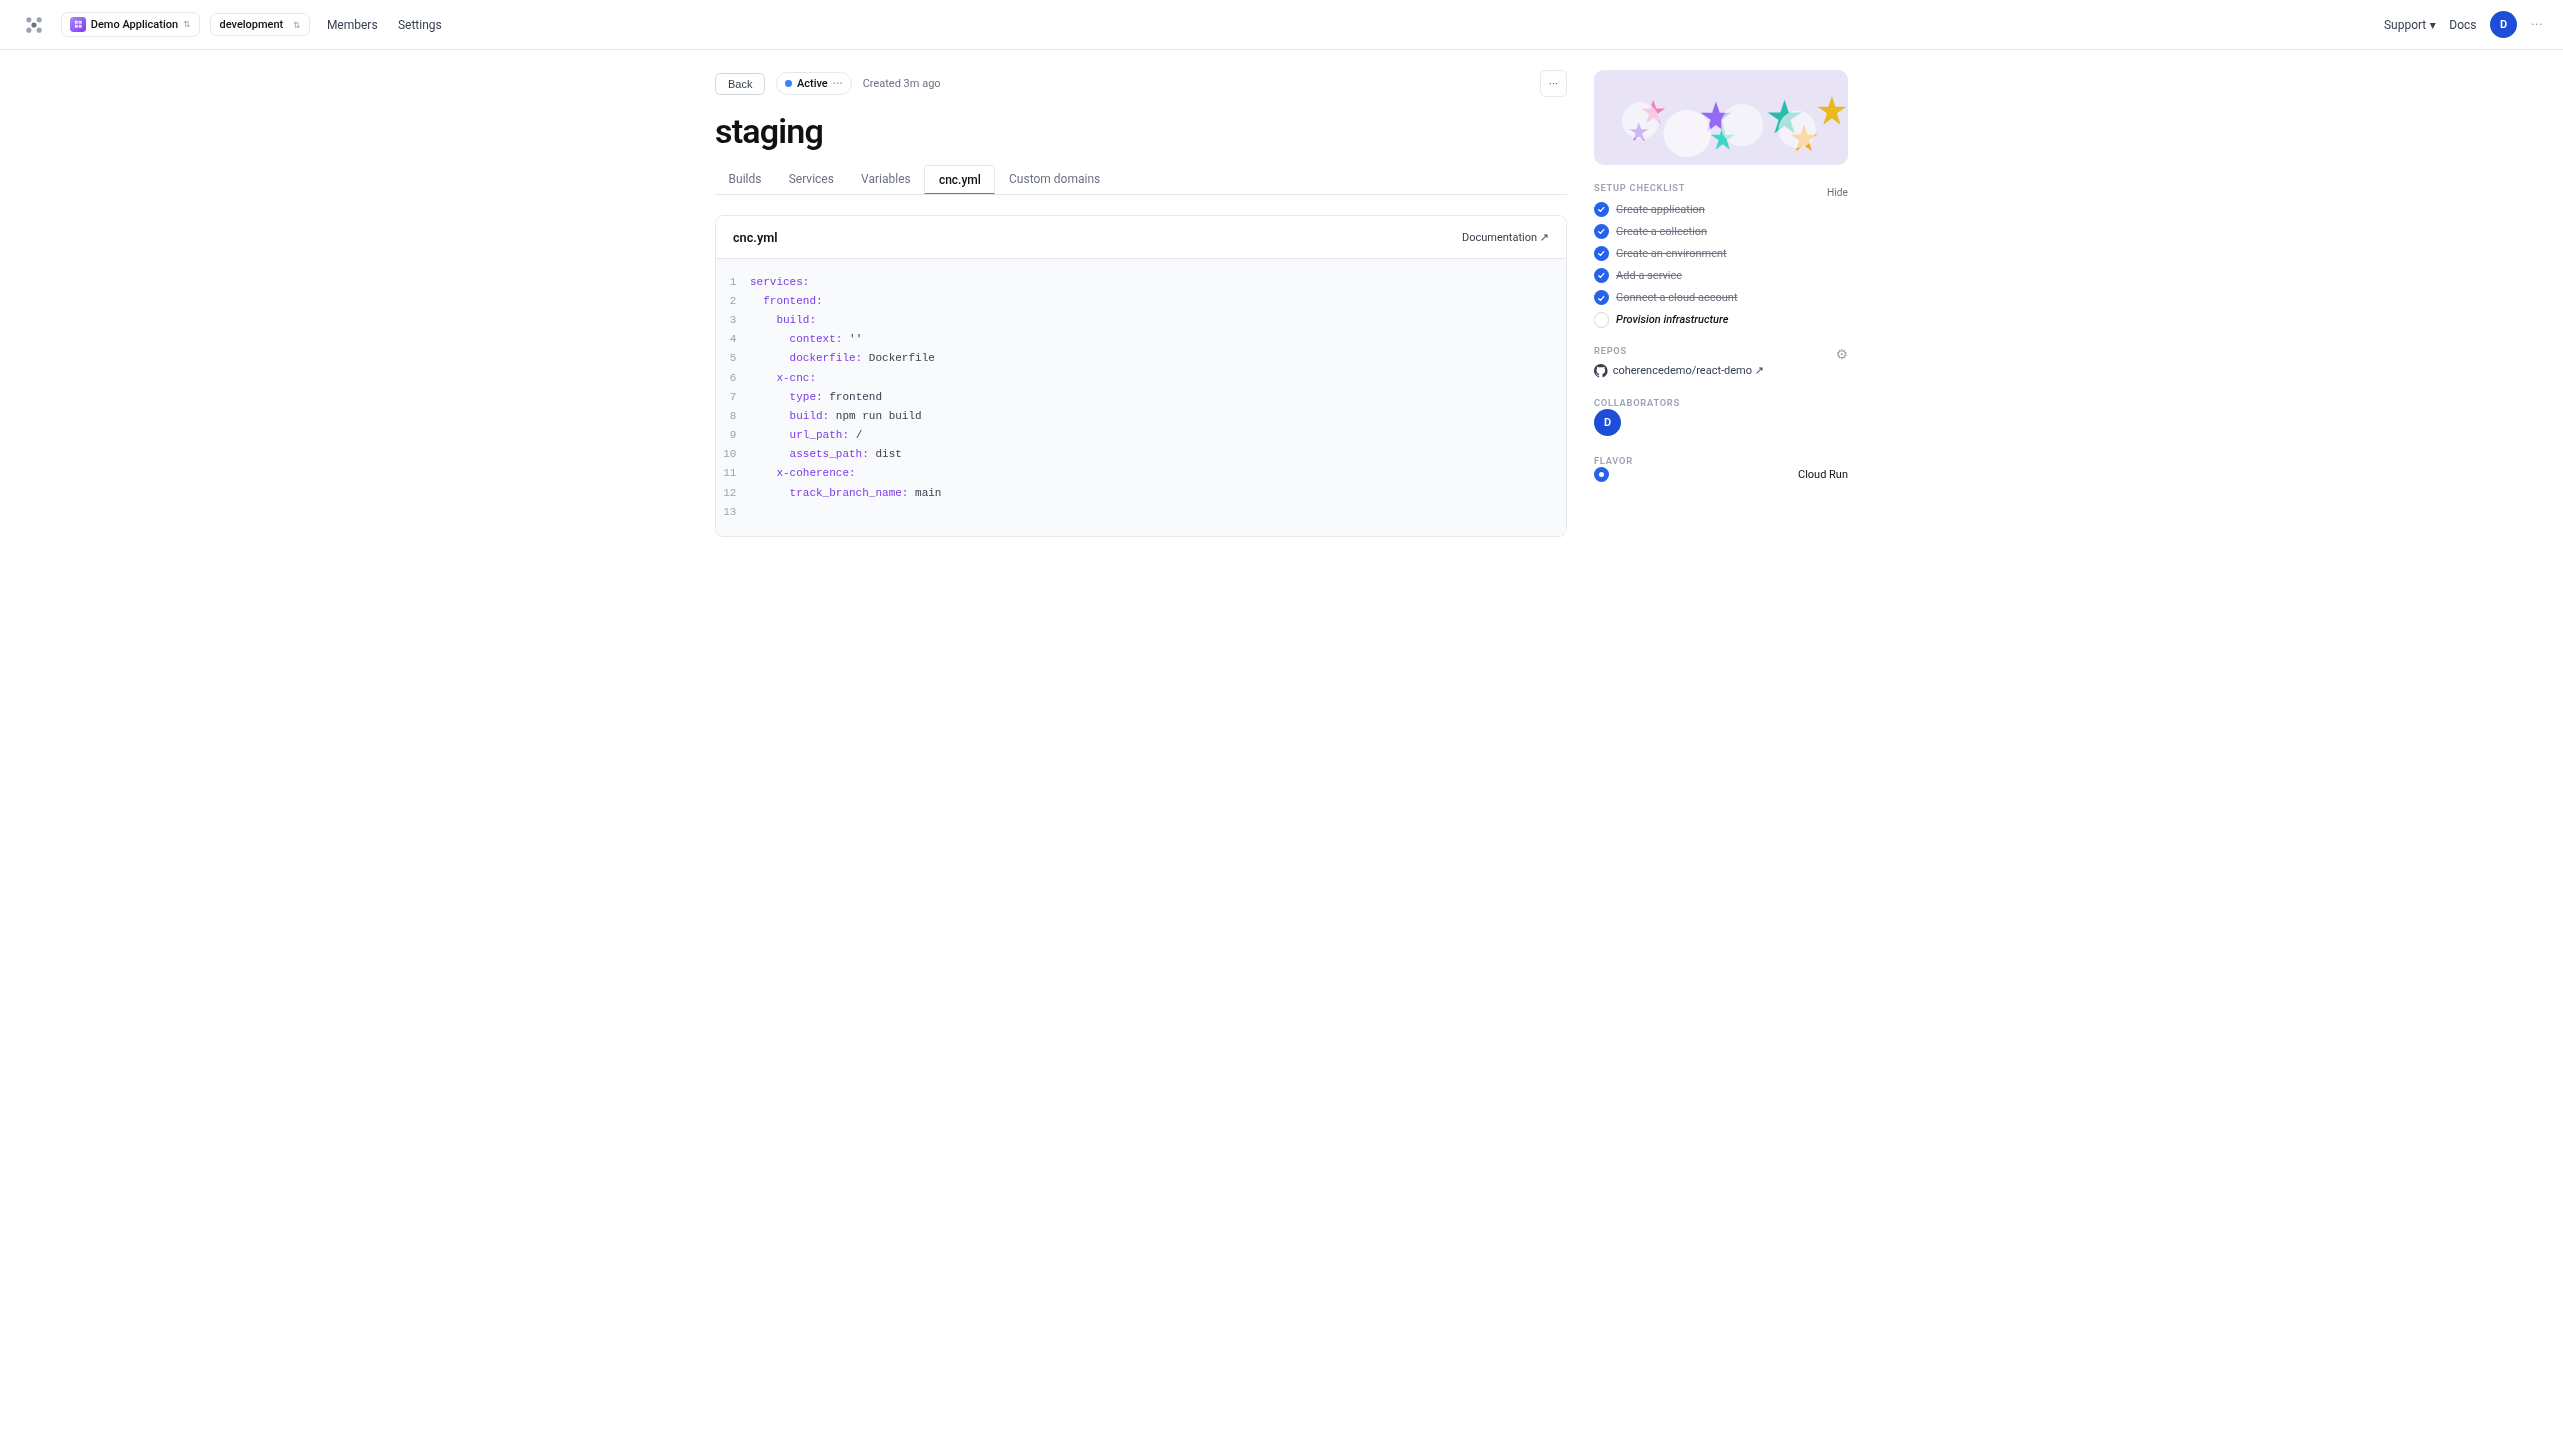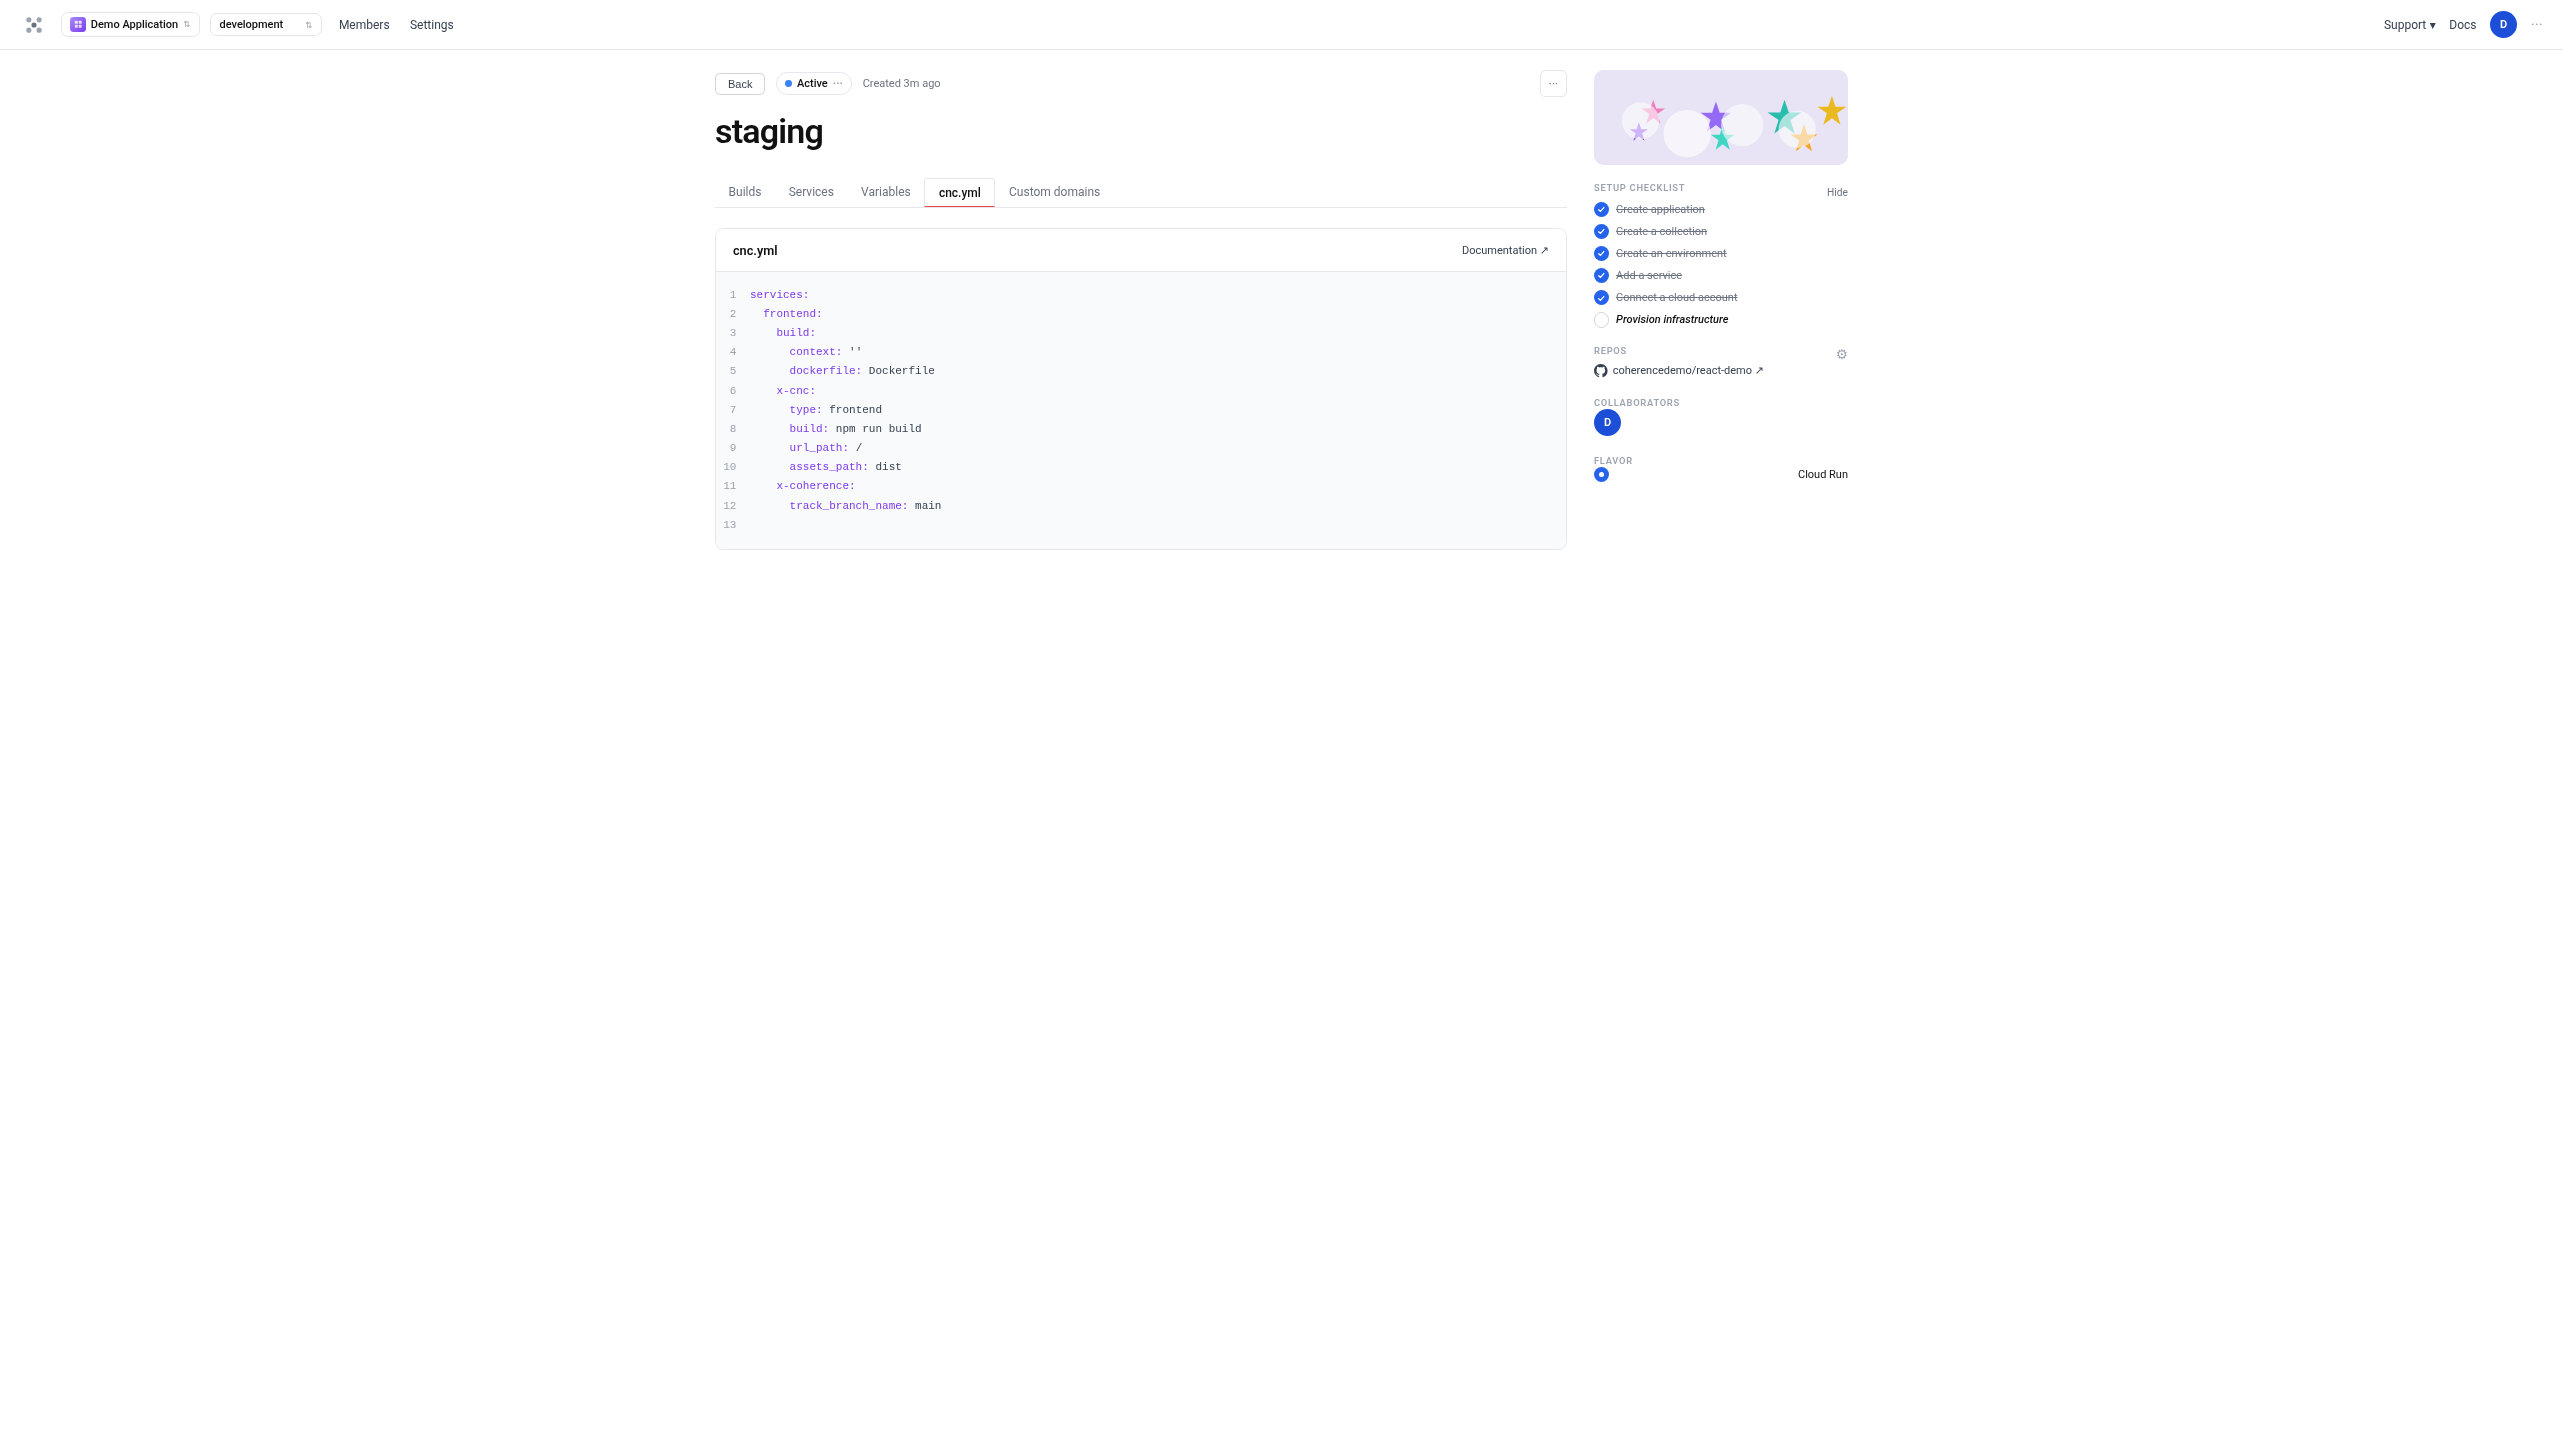--- a/index.html
+++ b/index.html
@@ -48,21 +48,21 @@
       align-items: center;
       justify-content: center;
     }
     .chevron-ud {
       color: #9ca3af;
       font-size: 8.5px;
     }
     .env-selector {
       display: flex;
       align-items: center;
-      gap: 22px;
+      gap: 10px;
       border: 0.8px solid #e5e7eb;
       border-radius: 6.8px;
       padding: 4.2px 8.5px;
       cursor: pointer;
       font-size: 11px;
       font-weight: 500;
     }
     .nav-links {
       display: flex;
       align-items: center;
@@ -184,21 +184,21 @@
       justify-content: center;
       cursor: pointer;
       color: #6b7280;
     }
 
     
     .page-title {
       font-size: 34px;
       font-weight: 600;
       color: #111;
-      margin-bottom: 27px;
+      margin-bottom: 14px;
       letter-spacing: -0.8px;
     }
 
     
     .tabs {
       display: flex;
       align-items: center;
       gap: 0;
       border-bottom: 0.8px solid #e5e7eb;
       margin-bottom: 20.3px;

